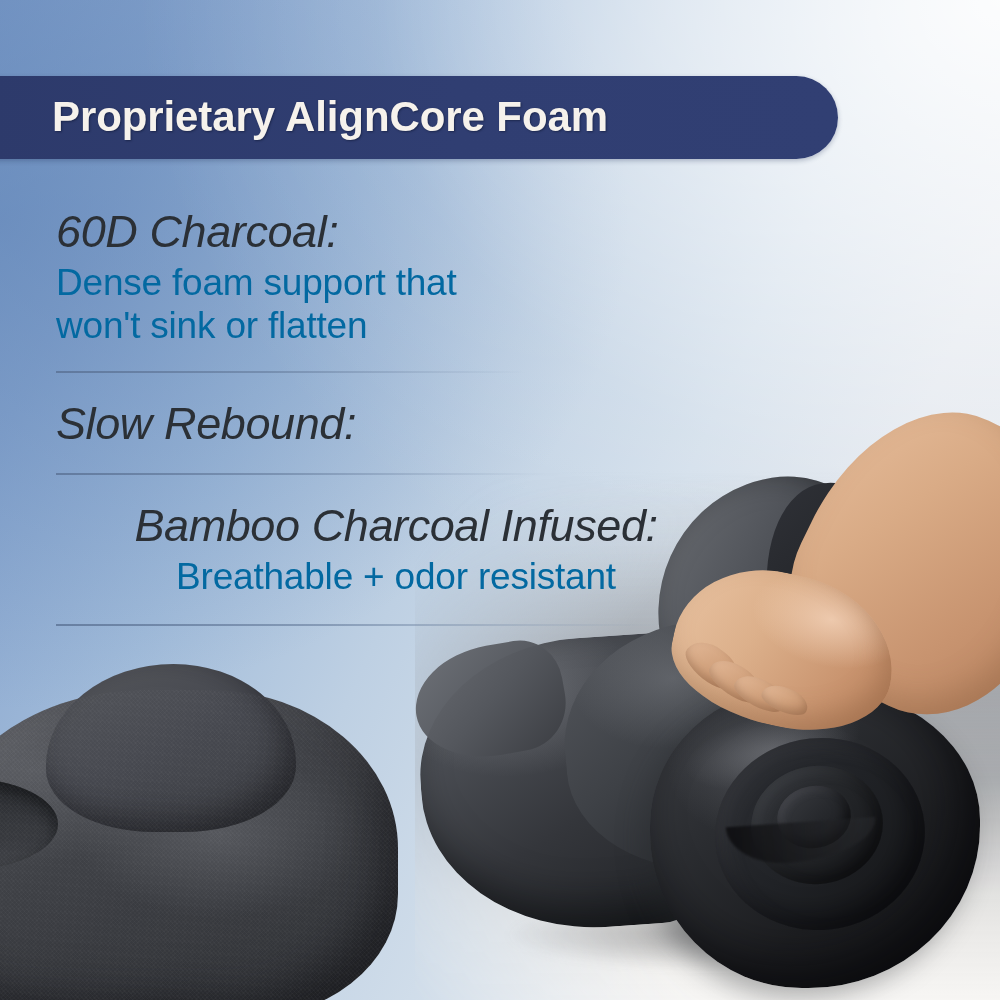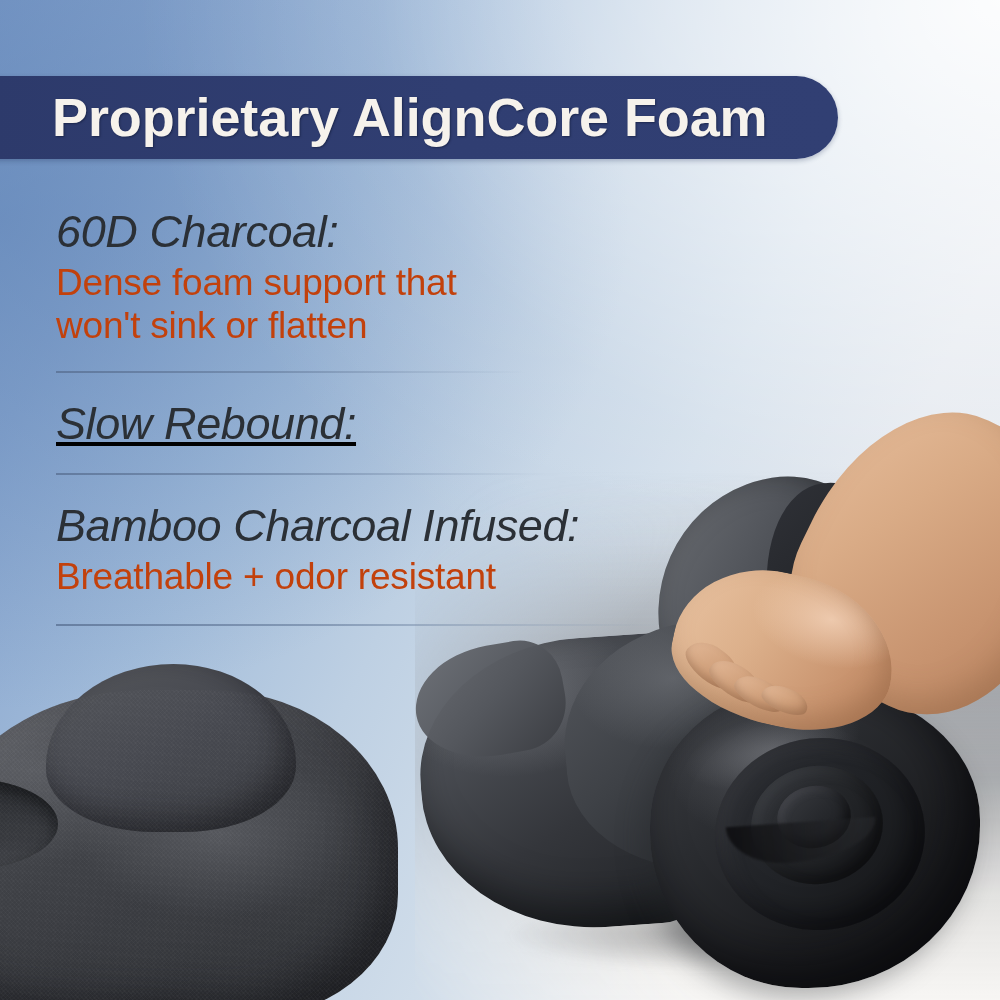--- a/index.html
+++ b/index.html
@@ -82,21 +82,21 @@
     height: 83px;
     background: linear-gradient(to right, #2d3a6b 0%, #303e72 55%, #313f73 100%);
     border-radius: 0 44px 44px 0;
     box-shadow: 0 2px 5px rgba(30,44,84,0.28);
   }
   .banner-title {
     position: absolute;
     left: 62px;
     top: 50%;
     transform: translateY(-52%);
-    font-size: 54px;
+    font-size: 42px;
     font-weight: bold;
     letter-spacing: -0.1px;
     color: #f6f2ec;
     white-space: nowrap;
     text-shadow: 1px 1px 2px rgba(12,20,46,0.5);
   }
 
   
   .features {
     position: absolute;
@@ -109,42 +109,42 @@
     font-style: italic;
     font-weight: normal;
     color: #2b3036;
     font-size: 45px;
     line-height: 54px;
     letter-spacing: -0.4px;
     white-space: nowrap;
     margin: 0;
   }
   .feature-body {
-    color: #c2410c;
+    color: #0369a1;
     font-size: 37px;
     line-height: 43px;
     letter-spacing: -0.2px;
     margin: 2px 0 0 0;
     white-space: pre-line;
   }
   .divider {
     height: 2px;
     border: 0;
     margin: 0;
     background: linear-gradient(to right,
         rgba(86,108,142,0.72) 0%,
         rgba(96,118,150,0.55) 45%,
         rgba(120,140,168,0.22) 80%,
         rgba(150,165,188,0) 100%);
   }
   .f1 { margin-top: 0; }
   .f1 .divider { width: 470px; margin-top: 24px; }
-  .f2 { margin-top: 24px; text-decoration: underline; }
+  .f2 { margin-top: 24px; }
   .f2 .divider { width: 490px; margin-top: 22px; }
-  .f3 { margin-top: 24px; }
+  .f3 { margin-top: 24px; text-align: center; }
   .f3 .divider { width: 608px; margin-top: 26px; }
 
   
   .cushion-fabric {
     position: absolute;
     left: -72px;
     top: 690px;
     width: 470px;
     height: 330px;
     background:

